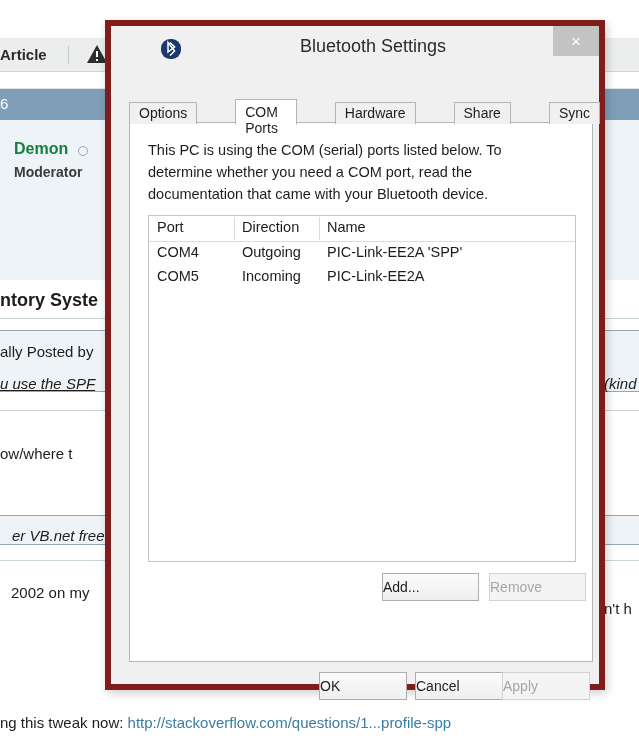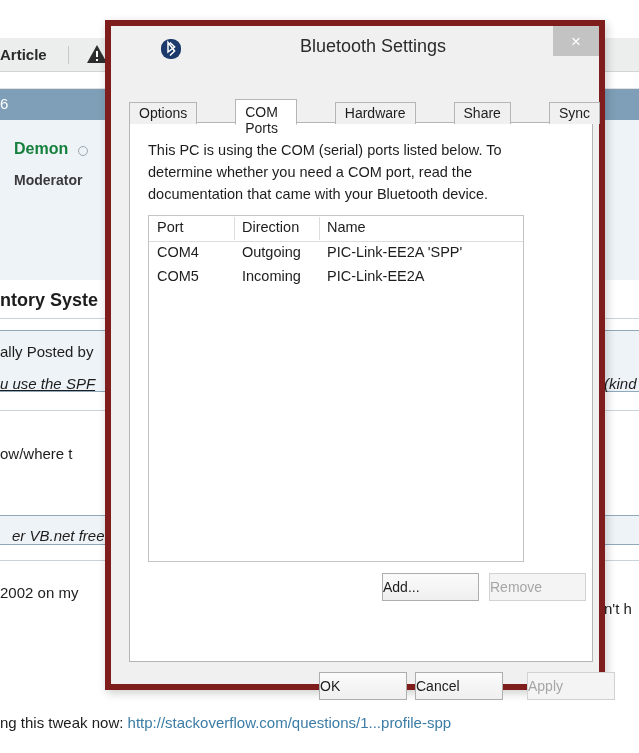--- a/index.html
+++ b/index.html
@@ -79,21 +79,21 @@
   }
   .bg-usercircle {
     position: absolute;
     left: 78px; top: 26px;
     width: 8px; height: 8px;
     border: 1px solid #9aa8b0;
     border-radius: 50%;
   }
   .bg-userrole {
     position: absolute;
-    left: 14px; top: 52px;
+    left: 14px; top: 44px;
     font-size: 14px;
     font-weight: bold;
     color: #3a3a3a;
   }
 
   .bg-thread-title {
     position: absolute;
     left: 0px; top: 290px;
     font-size: 18px;
     font-weight: bold;
@@ -236,21 +236,21 @@
     font-size: 14.5px;
     line-height: 22px;
     color: #1d1d1d;
   }
 
   
   .listview {
     position: absolute;
     left: 18px;
     top: 92px;
-    width: 376px;
+    width: 428px;
     height: 347px;
     border: 1px solid #c4c4c4;
     background: #ffffff;
     box-sizing: border-box;
     overflow: hidden;
   }
   .lv-header {
     display: flex;
     height: 25px;
     border-bottom: 1px solid #dcdcdc;
@@ -327,21 +327,21 @@
     left: 208px; top: 0;
     width: 88px; height: 28px;
   }
   .btn-cancel {
     position: absolute;
     left: 304px; top: 0;
     width: 88px; height: 28px;
   }
   .btn-apply {
     position: absolute;
-    left: 416px; top: 0;
+    left: 391px; top: 0;
     width: 88px; height: 28px;
   }
 </style>
 </head>
 <body>
 
 <div id="bg-page">
 
   <div class="bg-topbar">
     <div class="bg-topbar-label">Article</div>
@@ -370,21 +370,21 @@
   <div class="bg-quote-block" style="top:330px; height:62px;"></div>
   <div class="bg-rule" style="top:410px;"></div>
   <div class="bg-quote-block" style="top:515px; height:30px;"></div>
   <div class="bg-rule" style="top:560px;"></div>
 
   <div class="bg-text-line" style="top:343px;left:0px;">ally Posted by</div>
   <div class="bg-text-line italic" style="top:375px;left:0px;text-decoration:underline;">u use the SPF</div>
   <div class="bg-text-line italic" style="top:375px;left:604px;">(kind</div>
   <div class="bg-text-line" style="top:445px;left:0px;">ow/where t</div>
   <div class="bg-text-line italic" style="top:527px;left:12px;">er VB.net free</div>
-  <div class="bg-text-line" style="top:584px;left:0px;">2002 on my</div>
+  <div class="bg-text-line" style="top:584px;left:11px;">2002 on my</div>
   <div class="bg-text-line" style="top:600px;left:604px;">n't h</div>
 
   <div class="bg-footer-line">
     <span>ng this tweak now: </span><span class="bg-link">http://stackoverflow.com/questions/1...profile-spp</span>
   </div>
 </div>
 
 <div id="dialog">
 
   <div class="titlebar">

